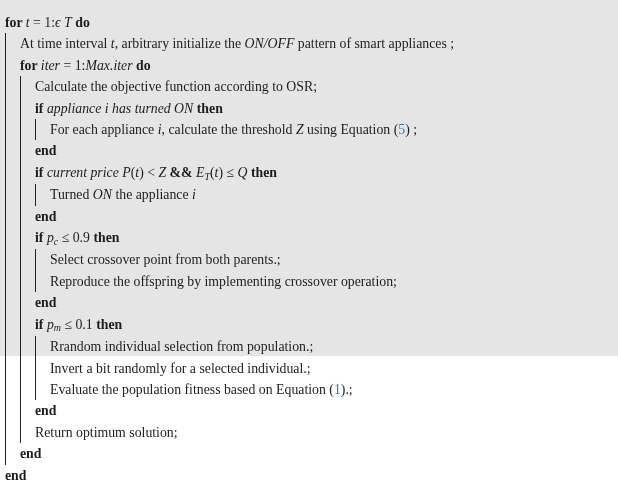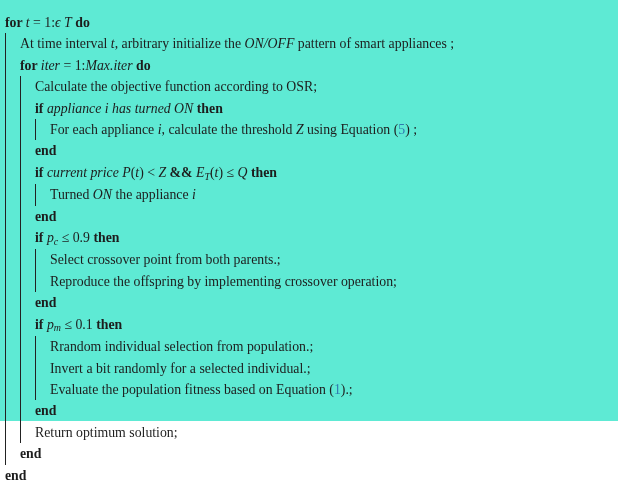--- a/index.html
+++ b/index.html
@@ -5,22 +5,22 @@
   html, body {
     margin: 0;
     padding: 0;
     background: #ffffff;
     width: 618px;
     height: 502px;
     overflow: hidden;
   }
   .page {
     width: 618px;
-    height: 421px;
-    background: #5eead4;
+    height: 356px;
+    background: #e5e5e5;
   }
   .algo {
     font-family: "Liberation Serif", "DejaVu Serif", serif;
     font-size: 13.8px;
     line-height: 21.4px;
     color: #1d1d1d;
     padding: 12px 0 0 5px;
     white-space: pre;
   }
   .algo-line {

